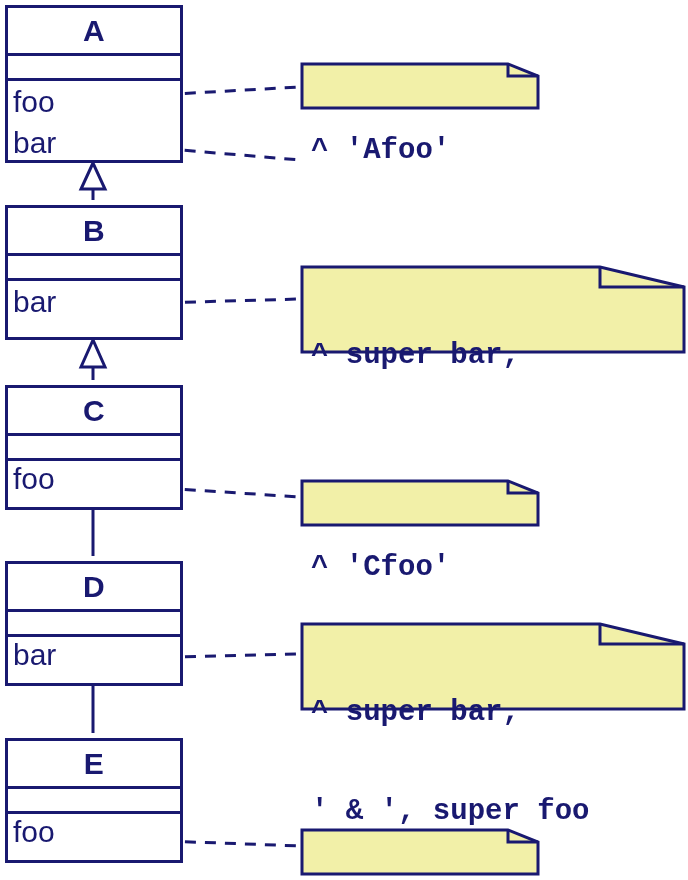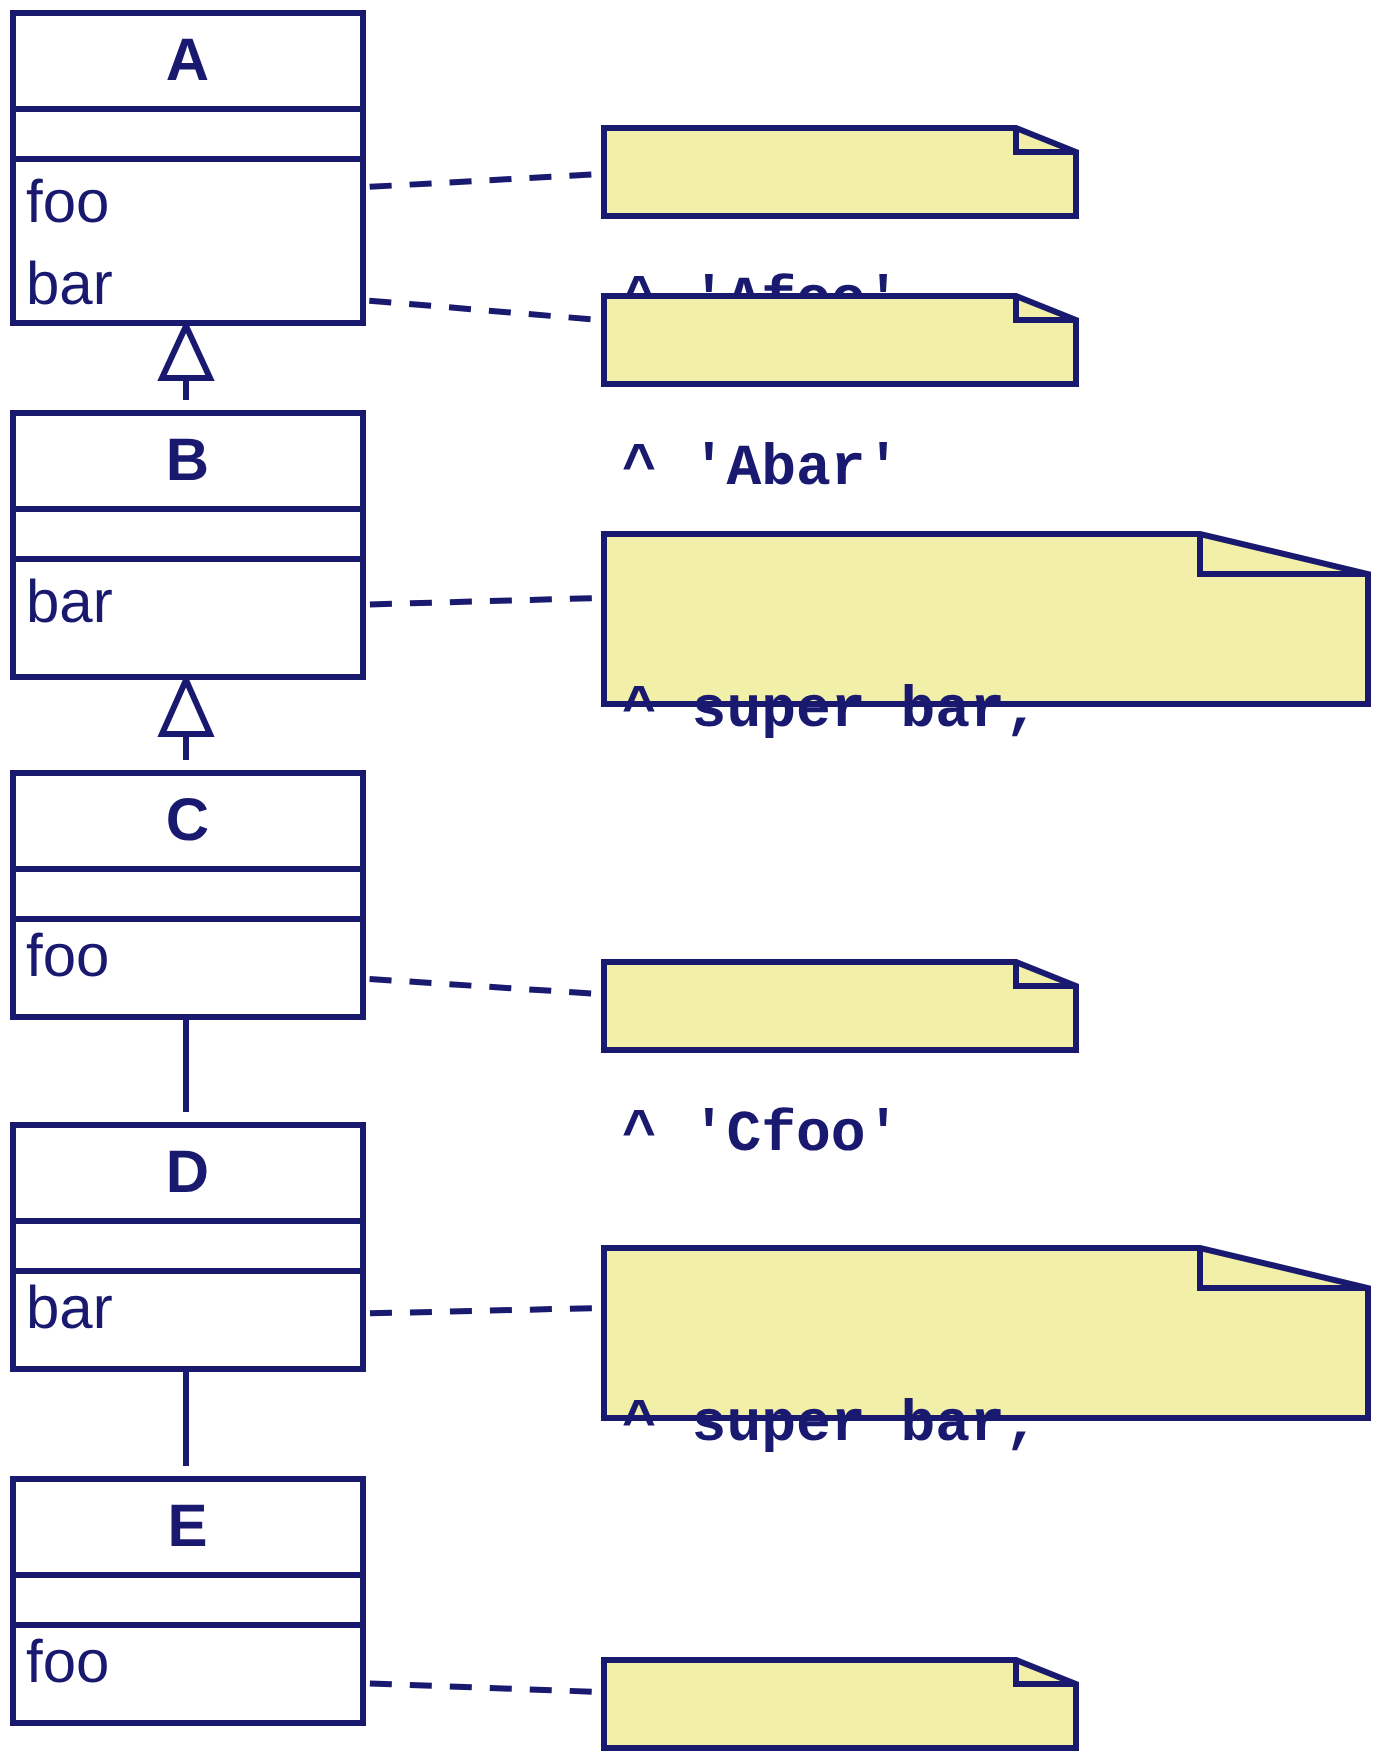--- a/index.html
+++ b/index.html
@@ -181,29 +181,20 @@
   <div class="note" style="left:300px; top:62px; width:240px; height:48px;">
     <svg width="240" height="48" viewBox="0 0 240 48" xmlns="http://www.w3.org/2000/svg">
       <path d="M 2,2 L 208,2 L 238,14 L 238,46 L 2,46 Z" fill="#f2f0a8" stroke="#191970" stroke-width="3" stroke-linejoin="miter"></path>
       <path d="M 208,2 L 208,14 L 238,14" fill="none" stroke="#191970" stroke-width="3" stroke-linejoin="miter"></path>
     </svg>
     <div class="note-text">
       <span class="note-line">^ 'Afoo'</span>
     </div>
   </div>
 
-  <div class="note" style="left:300px; top:146px; width:240px; height:48px;">
-    <svg width="240" height="48" viewBox="0 0 240 48" xmlns="http://www.w3.org/2000/svg">
-      <path d="M 2,2 L 208,2 L 238,14 L 238,46 L 2,46 Z" fill="#f2f0a8" stroke="#191970" stroke-width="3" stroke-linejoin="miter"></path>
-      <path d="M 208,2 L 208,14 L 238,14" fill="none" stroke="#191970" stroke-width="3" stroke-linejoin="miter"></path>
-    </svg>
-    <div class="note-text">
-      <span class="note-line">^ 'Abar'</span>
-    </div>
-  </div>
 
   <div class="note" style="left:300px; top:265px; width:386px; height:89px;">
     <svg width="386" height="89" viewBox="0 0 386 89" xmlns="http://www.w3.org/2000/svg">
       <path d="M 2,2 L 300,2 L 384,22 L 384,87 L 2,87 Z" fill="#f2f0a8" stroke="#191970" stroke-width="3" stroke-linejoin="miter"></path>
       <path d="M 300,2 L 300,22 L 384,22" fill="none" stroke="#191970" stroke-width="3" stroke-linejoin="miter"></path>
     </svg>
     <div class="note-text" style="top:8px;">
       <span class="note-line">^ super bar,</span>
     </div>
   </div>
@@ -218,20 +209,21 @@
     </div>
   </div>
 
   <div class="note" style="left:300px; top:622px; width:386px; height:89px;">
     <svg width="386" height="89" viewBox="0 0 386 89" xmlns="http://www.w3.org/2000/svg">
       <path d="M 2,2 L 300,2 L 384,22 L 384,87 L 2,87 Z" fill="#f2f0a8" stroke="#191970" stroke-width="3" stroke-linejoin="miter"></path>
       <path d="M 300,2 L 300,22 L 384,22" fill="none" stroke="#191970" stroke-width="3" stroke-linejoin="miter"></path>
     </svg>
     <div class="note-text" style="top:8px;">
       <span class="note-line">^ super bar,</span>
+      <span class="note-line">' &amp; ', super foo</span>
     </div>
   </div>
 
   <div class="note" style="left:300px; top:828px; width:240px; height:48px;">
     <svg width="240" height="48" viewBox="0 0 240 48" xmlns="http://www.w3.org/2000/svg">
       <path d="M 2,2 L 208,2 L 238,14 L 238,46 L 2,46 Z" fill="#f2f0a8" stroke="#191970" stroke-width="3" stroke-linejoin="miter"></path>
       <path d="M 208,2 L 208,14 L 238,14" fill="none" stroke="#191970" stroke-width="3" stroke-linejoin="miter"></path>
     </svg>
     <div class="note-text">
       

